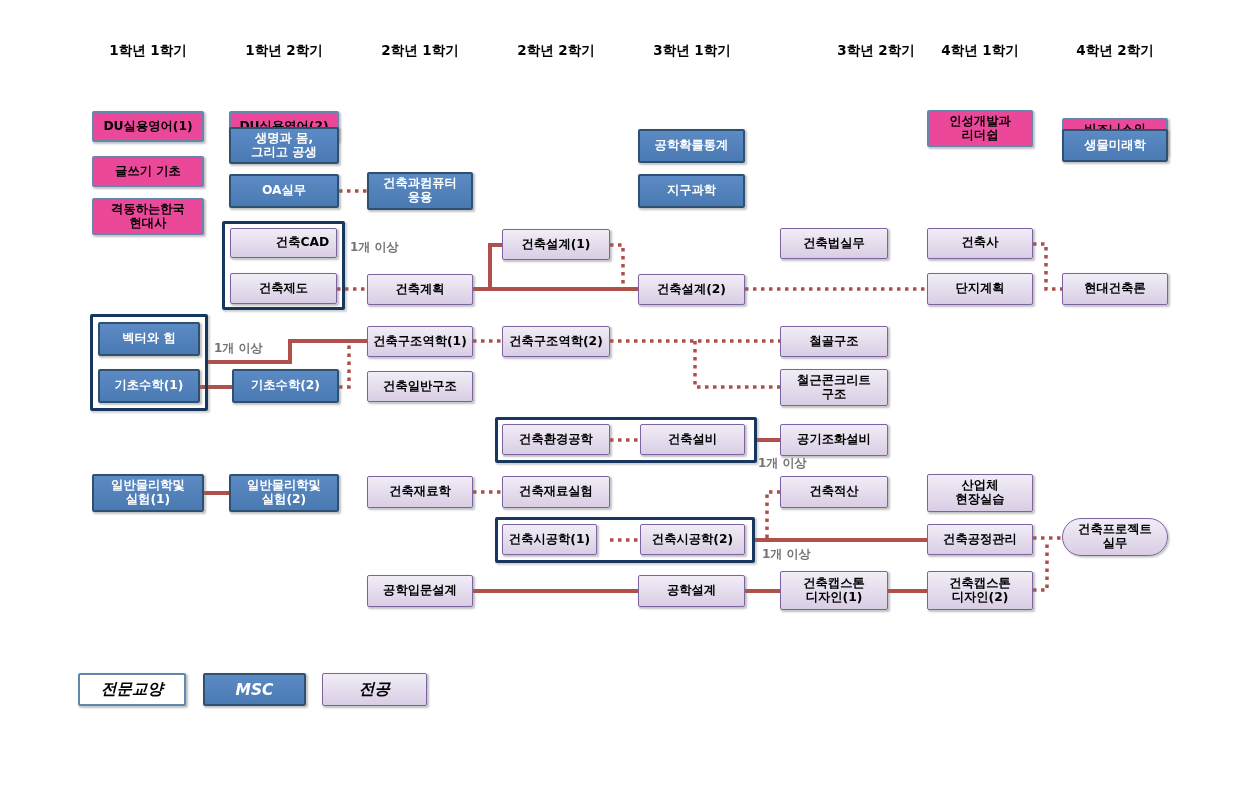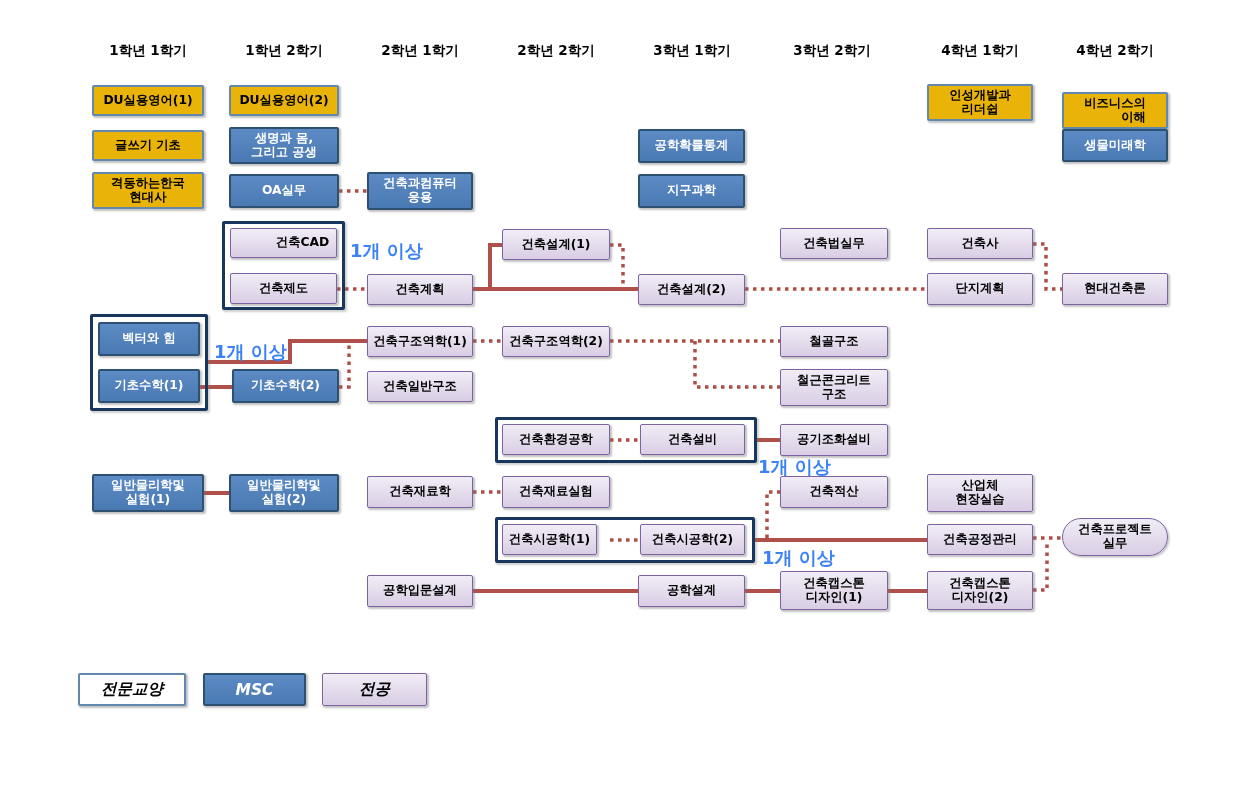--- a/index.html
+++ b/index.html
@@ -2,26 +2,26 @@
 <html><head>
 <meta charset="utf-8">
 <style>
   html,body{margin:0;padding:0;background:#fff;font-family:"DejaVu Sans","Liberation Sans",sans-serif;}
   #canvas{position:relative;width:1247px;height:793px;background:#ffffff;overflow:hidden;}
   #edges{position:absolute;left:0;top:0;width:1247px;height:793px;}
   .col-header{position:absolute;transform:translateX(-50%);font-size:13.5px;font-weight:bold;color:#000;white-space:nowrap;}
   .box{position:absolute;display:flex;align-items:center;justify-content:center;text-align:center;
        font-size:12.3px;font-weight:bold;line-height:1.12;white-space:pre-line;border-radius:2px;
        box-shadow:1.5px 1.5px 2px rgba(120,120,120,.45);box-sizing:border-box;padding:1px 2px;}
-  .box.general{background:#eab308;border:2.5px solid #6288ae;color:#000;}
+  .box.general{background:#ec4899;border:2.5px solid #6288ae;color:#000;margin-top:26px;}
   .box.msc{background:linear-gradient(180deg,#5c8ac4,#4a7ab3);border:2.5px solid #2e5071;color:#fff;}
   .box.major{background:linear-gradient(180deg,#f1edf6,#d9cde4);border:1.5px solid #7d64a0;color:#000;}
   .group{position:absolute;border:3.5px solid #17375e;border-radius:2px;box-sizing:border-box;
          box-shadow:1.5px 1.5px 2px rgba(120,120,120,.35);}
-  .annot{position:absolute;font-size:18px;font-weight:bold;color:#3b82f6;white-space:nowrap;}
+  .annot{position:absolute;font-size:12px;font-weight:bold;color:#737373;white-space:nowrap;}
   
   .legendbox{position:absolute;left:146px;top:549px;width:205px;height:90px;background:#efede4;
              border:2px solid #17375e;box-sizing:border-box;box-shadow:1.5px 1.5px 2px rgba(120,120,120,.35);}
   .legendrow{position:absolute;left:18px;display:flex;align-items:center;gap:12px;}
   .legendrow .sample{width:58px;height:0;}
   .sample.dotted{border-top:4px dotted #5f7fa6;}
   .sample.solidred{border-top:4.5px solid #dd1411;}
   .legendrow .ltext{font-size:14.5px;font-weight:bold;}
   .ltext.rec{color:#31538f;}
   .ltext.req{color:#dd1411;}
@@ -64,21 +64,21 @@
       <polyline points="1033,538 1062,538" fill="none" stroke="#ad4f48" stroke-width="3.5" stroke-dasharray="3.5 4.5"></polyline>
       <polyline points="1033,590 1047,590 1047,541" fill="none" stroke="#ad4f48" stroke-width="3.5" stroke-dasharray="3.5 4.5"></polyline>
     </svg>
 
   <div id="headers">
       <div class="col-header" style="left: 148px; top: 42px;">1학년 1학기</div>
       <div class="col-header" style="left: 284px; top: 42px;">1학년 2학기</div>
       <div class="col-header" style="left: 420px; top: 42px;">2학년 1학기</div>
       <div class="col-header" style="left: 556px; top: 42px;">2학년 2학기</div>
       <div class="col-header" style="left: 692px; top: 42px;">3학년 1학기</div>
-      <div class="col-header" style="left: 832px; top: 42px;">3학년 2학기</div>
+      <div class="col-header" style="left: 876px; top: 42px;">3학년 2학기</div>
       <div class="col-header" style="left: 980px; top: 42px;">4학년 1학기</div>
       <div class="col-header" style="left: 1115px; top: 42px;">4학년 2학기</div>
     </div>
   <div id="groups">
       <div class="group" style="left: 222px; top: 221px; width: 123px; height: 89px;"></div>
       <div class="group" style="left: 90px; top: 314px; width: 118px; height: 97px;"></div>
       <div class="group" style="left: 495px; top: 417px; width: 262px; height: 46px;"></div>
       <div class="group" style="left: 495px; top: 517px; width: 260px; height: 46px;"></div>
     </div>
   <div id="boxes">
@@ -120,21 +120,21 @@
       <div class="box major" style="left: 780px; top: 228px; width: 108px; height: 31px;">건축법실무</div>
       <div class="box major" style="left: 780px; top: 326px; width: 108px; height: 31px;">철골구조</div>
       <div class="box major" style="left: 780px; top: 369px; width: 108px; height: 37px;">철근콘크리트
 구조</div>
       <div class="box major" style="left: 780px; top: 424px; width: 108px; height: 32px;">공기조화설비</div>
       <div class="box major" style="left: 780px; top: 476px; width: 108px; height: 32px;">건축적산</div>
       <div class="box major" style="left: 780px; top: 571px; width: 108px; height: 39px;">건축캡스톤
 디자인(1)</div>
       <div class="box general" style="left: 927px; top: 84px; width: 106px; height: 37px;">인성개발과
 리더쉽</div>
-      <div class="box major" style="left: 927px; top: 228px; width: 106px; height: 31px;">건축사</div>
+      <div class="box major" style="left: 927px; top: 228px; width: 106px; height: 31px; font-family: Liberation Mono, monospace;">건축사</div>
       <div class="box major" style="left: 927px; top: 273px; width: 106px; height: 32px; text-align: right;">단지계획</div>
       <div class="box major" style="left: 927px; top: 474px; width: 106px; height: 38px;">산업체
 현장실습</div>
       <div class="box major" style="left: 927px; top: 524px; width: 106px; height: 31px;">건축공정관리</div>
       <div class="box major" style="left: 927px; top: 571px; width: 106px; height: 39px;">건축캡스톤
 디자인(2)</div>
       <div class="box general" style="left: 1062px; top: 92px; width: 106px; height: 37px; text-align: right;">비즈니스의
 이해</div>
       <div class="box msc" style="left: 1062px; top: 129px; width: 106px; height: 33px;">생물미래학</div>
       <div class="box major" style="left: 1062px; top: 273px; width: 106px; height: 32px;">현대건축론</div>

